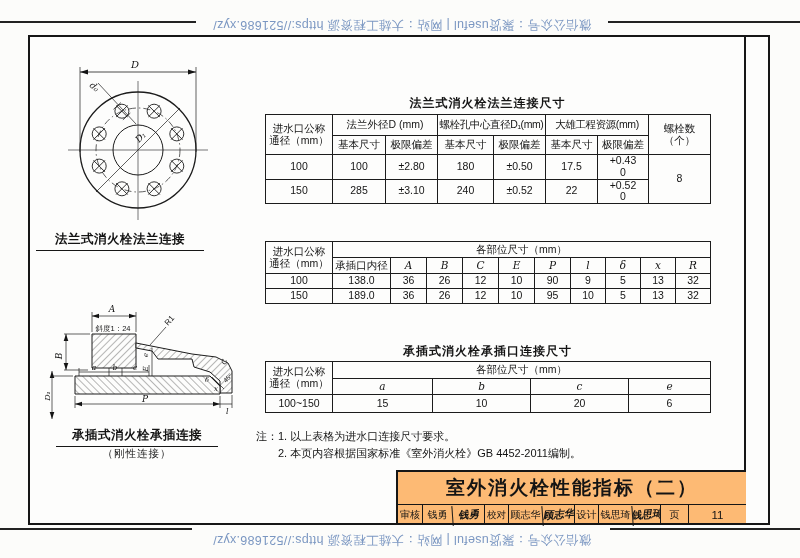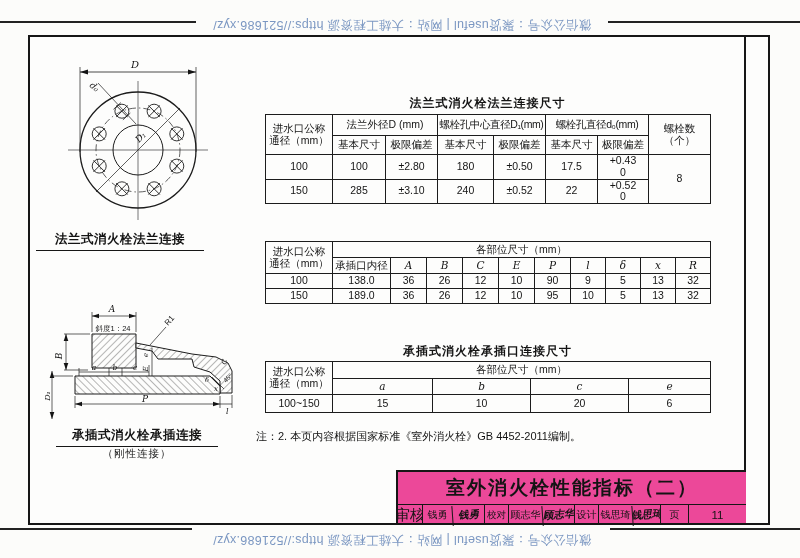--- a/index.html
+++ b/index.html
@@ -22,21 +22,21 @@
   td.hsm{font-size:9.5px;letter-spacing:-.4px;}
   td.sup{font-size:8px;line-height:1.05;}
   
   .cap{text-align:center;font-weight:bold;font-size:12.5px;letter-spacing:.5px;
        border-bottom:1.5px solid #161616;padding-bottom:2px;}
   .subcap{text-align:center;font-size:10.5px;letter-spacing:1px;}
   
   .notes{left:256px;top:428px;width:460px;font-size:11px;line-height:1.55;display:flex;}
   .notes .pre{white-space:nowrap;}
   
-  .tb{left:396px;top:470px;width:350px;height:55px;border:2px solid #161616;border-right:none;background:#ec4899;}
+  .tb{left:396px;top:470px;width:350px;height:55px;border:2px solid #161616;border-right:none;background:#fdba74;}
   .tb-row{display:flex;width:100%;}
   .tb-top{height:33px;border-bottom:1px solid #161616;}
   .tb-bot{height:20px;}
   .tb-cell{border-left:1px solid #161616;display:flex;align-items:center;justify-content:center;
            font-size:10.5px;overflow:hidden;white-space:nowrap;}
   .tb-cell:first-child{border-left:none;}
   .tb-title{flex:1;font-size:19px;font-weight:bold;letter-spacing:2px;}
   .sig{font-family:"DejaVu Serif","Liberation Serif",serif;font-style:italic;font-weight:bold;transform:rotate(-4deg);}
   svg text{fill:#141414;}
   .v{font-style:italic;font-family:"DejaVu Serif",serif;}
@@ -198,21 +198,21 @@
       <col style="width:52px">
       <col style="width:51px">
       <col style="width:62px">
     </colgroup>
   <tbody>
       <tr style="height:21px">
     <td rowspan="2">进水口公称
 通径（mm）</td>
     <td colspan="2">法兰外径D (mm)</td>
     <td colspan="2" class="hsm">螺栓孔中心直径D₁(mm)</td>
-    <td colspan="2" class="hsm">螺栓孔直径d₀(mm)</td>
+    <td colspan="2" class="hsm">大雄工程资源(mm)</td>
     <td rowspan="2">螺栓数（个）</td>
   </tr>
   <tr style="height:19px">
     <td>基本尺寸</td>
     <td>极限偏差</td>
     <td>基本尺寸</td>
     <td>极限偏差</td>
     <td>基本尺寸</td>
     <td>极限偏差</td>
   </tr>
@@ -329,30 +329,31 @@
     <td>10</td>
     <td>20</td>
     <td>6</td>
   </tr>
 </tbody>
   </table>
 
 <div class="abs notes">
   <span class="pre">注：</span>
   <span>
+    <div>1. 以上表格为进水口连接尺寸要求。</div>
     <div>2. 本页内容根据国家标准《室外消火栓》GB 4452-2011编制。</div>
   </span>
 </div>
 
 <div class="abs tb">
   <div class="tb-row tb-top">
     <div class="tb-cell tb-title">室外消火栓性能指标（二）</div>
   </div>
   <div class="tb-row tb-bot">
-    <div class="tb-cell" style="width:24px;font-size:15px;">审核</div>
+    <div class="tb-cell" style="width:24px;font-size:10px;">审核</div>
     <div class="tb-cell" style="width:30px;font-size:10px;">钱勇</div>
     <div class="tb-cell sig" style="width:32px;font-size:10.5px;">钱勇</div>
     <div class="tb-cell" style="width:24px;font-size:9.5px;">校对</div>
     <div class="tb-cell" style="width:34px;font-size:10px;">顾志华</div>
     <div class="tb-cell sig" style="width:32px;font-size:10.5px;">顾志华</div>
     <div class="tb-cell" style="width:24px;font-size:10px;">设计</div>
     <div class="tb-cell" style="width:34px;font-size:10px;">钱思琦</div>
     <div class="tb-cell sig" style="flex:1;font-size:10.5px;">钱思琦</div>
     <div class="tb-cell" style="width:28px;font-size:10px;">页</div>
     <div class="tb-cell" style="width:58px;font-size:11.5px;">11</div>

